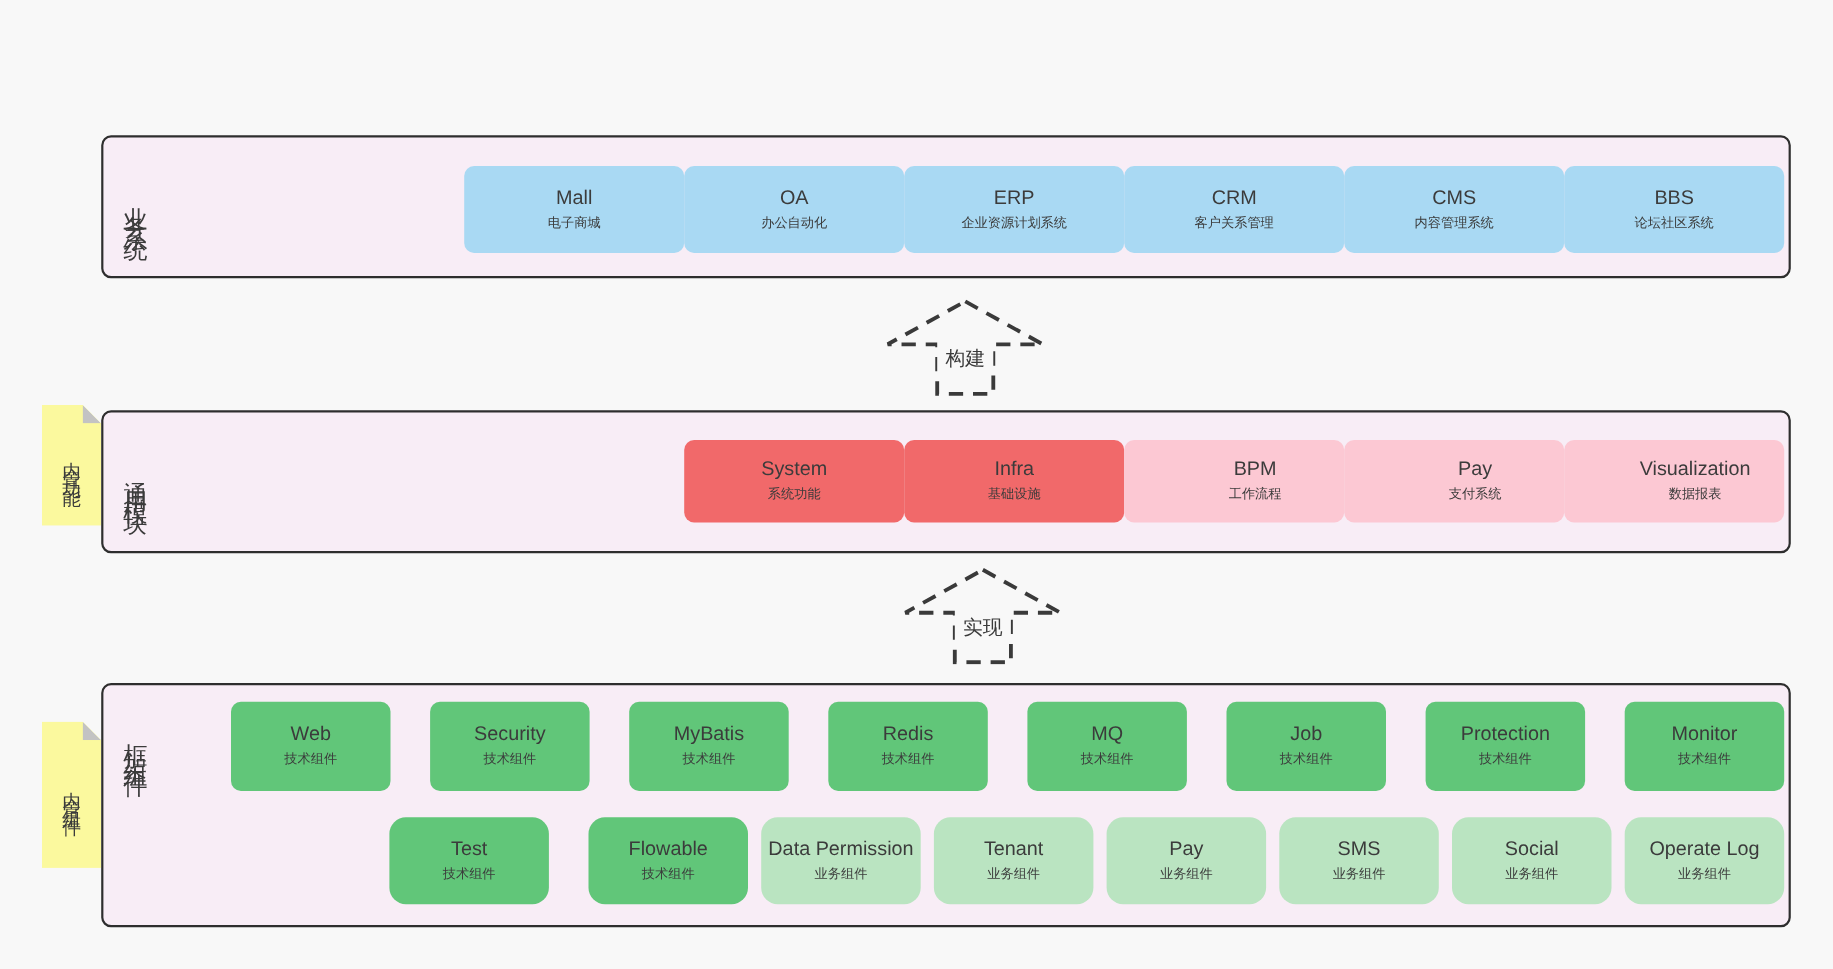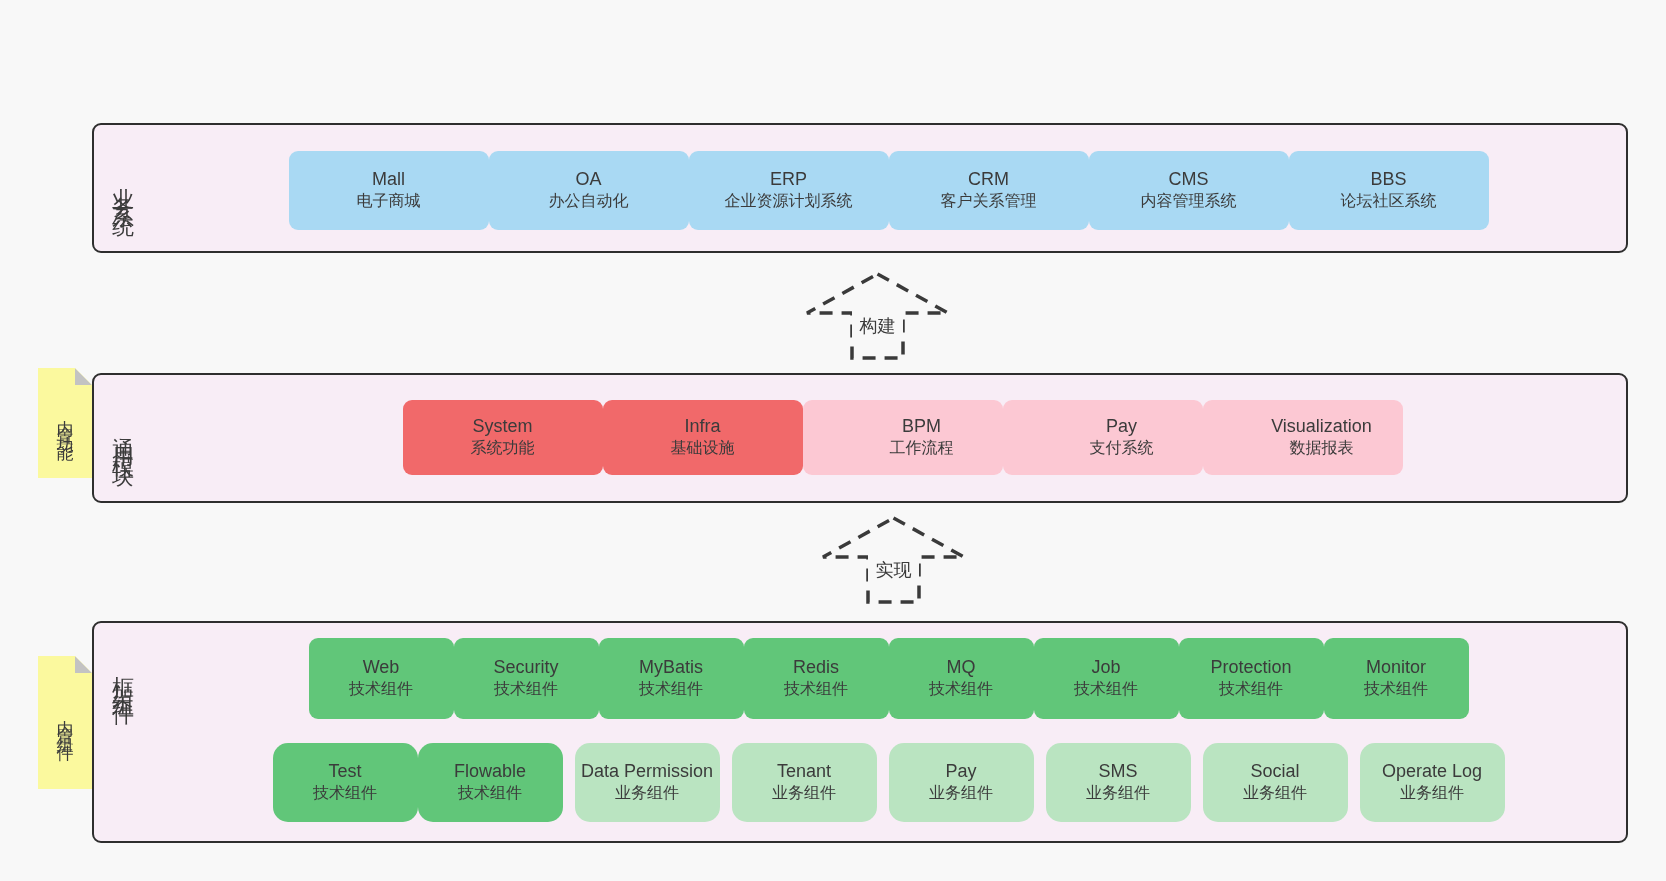--- a/index.html
+++ b/index.html
@@ -34,42 +34,42 @@
     font-size:22px;
     letter-spacing:9px;
     color:var(--text);
     white-space:nowrap;
   }
   .band > .v-label{position:absolute;left:14px;top:50%;transform:translateY(-50%);}
   #band-components > .v-label{top:36px;transform:none;}
 
   .box-row{
     position:absolute;left:61px;right:4px;
-    display:flex;justify-content:center;
+    display:flex;justify-content:flex-end;
   }
   #band-business .box-row{top:26px;}
   #band-modules .box-row{top:25px;margin-left:28px;}
   #band-components .row1{top:15px;}
   #band-components .row2{top:120px;}
 
   .box{
     display:flex;flex-direction:column;justify-content:center;align-items:center;
     text-align:center;border-radius:9px;
   }
   .wide{width:200px;height:79px;}
   #band-modules .wide{height:75px;}
   .narrow{width:145px;height:81px;}
   .row2 .narrow{height:79px;border-radius:15px;}
   .blue{background:var(--blue);}
   .red{background:var(--red);}
   .pink{background:var(--pink);padding-left:38px;}
-  .green{background:var(--green);}
+  .green{background:var(--green);margin-left:36px;}
   .green-light{background:var(--green-light);margin-left:12px;}
   .box .t{font-size:18px;line-height:24px;}
-  .box .s{font-size:16px;line-height:23px;font-family:Liberation Mono, monospace;}
+  .box .s{font-size:12px;line-height:23px;}
 
   .sticky{
     position:absolute;left:38px;width:54px;
     background:var(--sticky-yellow);
     clip-path:polygon(0 0, calc(100% - 17px) 0, 100% 17px, 100% 100%, 0 100%);
     display:flex;align-items:center;justify-content:center;
     z-index:3;
   }
   #sticky-builtin-features{top:368px;height:110px;}
   #sticky-builtin-components{top:656px;height:133px;}

